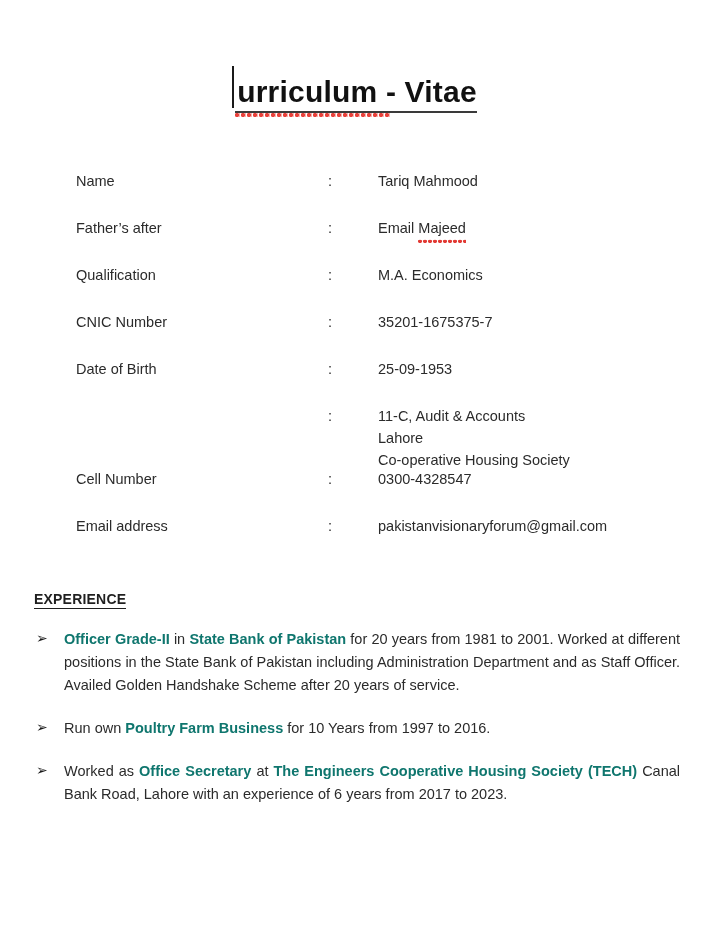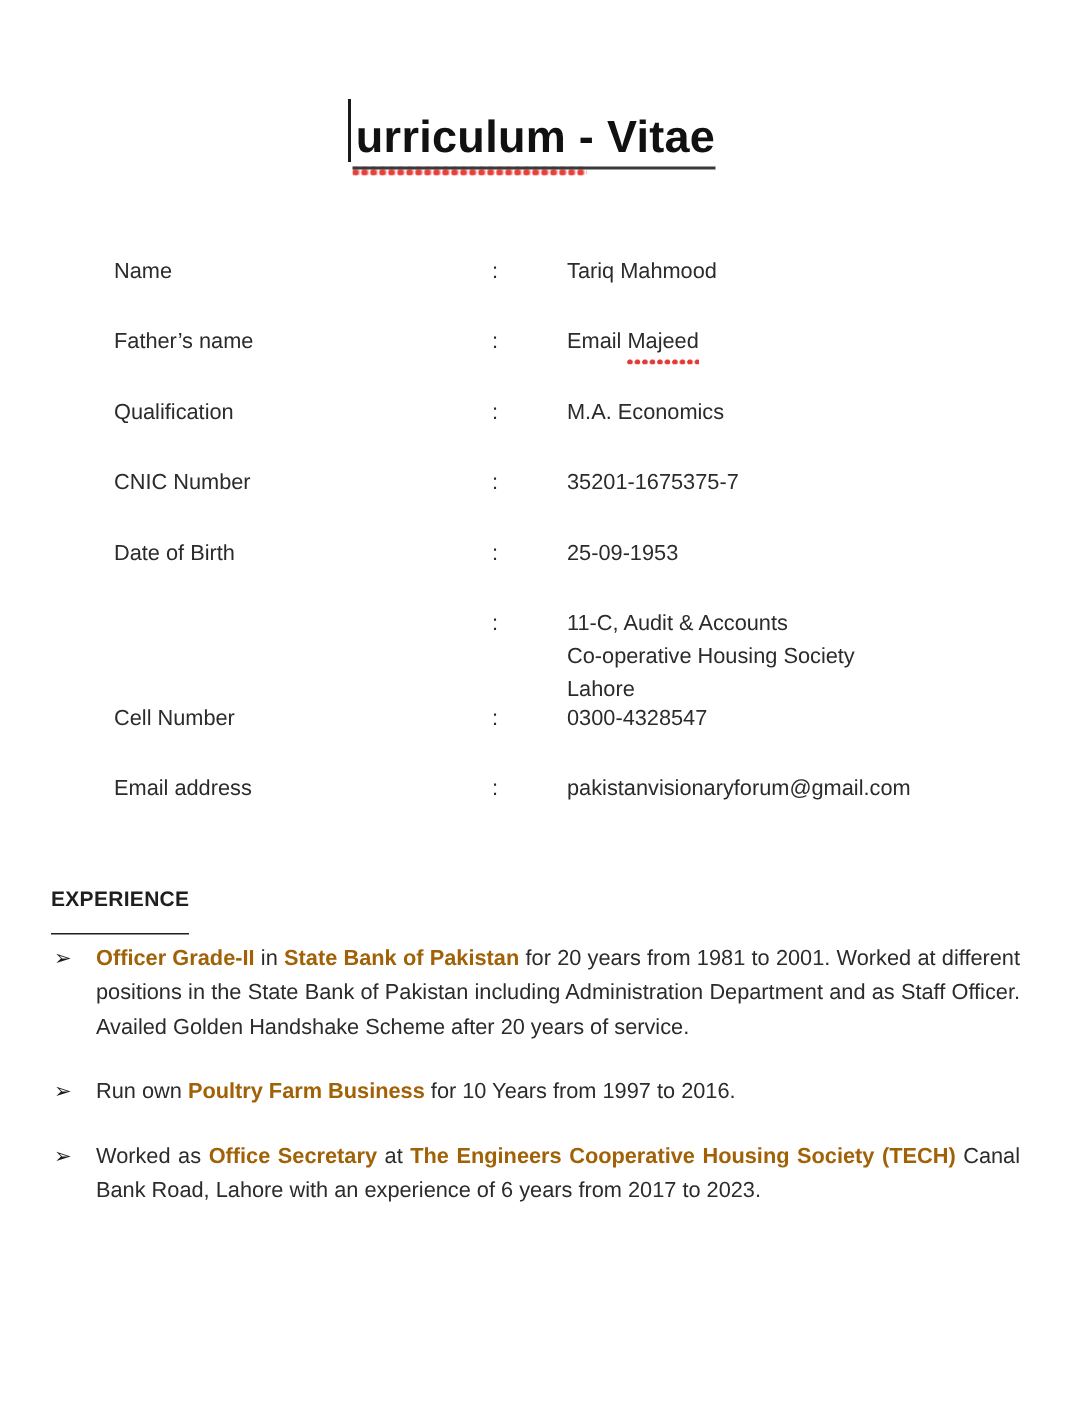--- a/index.html
+++ b/index.html
@@ -132,21 +132,21 @@
   
   .exp-heading {
     position: absolute;
     left: 34px;
     top: 591px;
     font-size: 14px;
     font-weight: bold;
     color: #1f1f1f;
     letter-spacing: 0.2px;
     border-bottom: 1.6px solid #1f1f1f;
-    padding-bottom: 15px;
+    padding-bottom: 1px;
     display: inline-block;
   }
 
   .exp-list {
     position: absolute;
     left: 34px;
     top: 628px;
     width: 646px;
   }
   .exp-item {
@@ -160,21 +160,21 @@
   }
   .exp-item:last-child { margin-bottom: 0; }
   .exp-bullet {
     position: absolute;
     left: 2px;
     top: -1px;
     font-size: 14px;
     color: #1a1a1a;
     line-height: 23px;
   }
-  .exp-item b { color: #a16207; font-weight: bold; }
+  .exp-item b { color: #0f766e; font-weight: bold; }
 </style>
 </head>
 <body>
 
 <div class="page">
 
   <div class="title-block">
     <div class="title-wrap">
       <span class="caret"></span>
       <span class="title-text">urriculum - Vitae</span>
@@ -185,21 +185,21 @@
 
   <div class="info">
 
     <div class="info-row">
       <span class="info-label">Name</span>
       <span class="info-colon">:</span>
       <span class="info-value">Tariq Mahmood</span>
     </div>
 
     <div class="info-row">
-      <span class="info-label">Father’s name</span>
+      <span class="info-label">Father’s after</span>
       <span class="info-colon">:</span>
       <span class="info-value"><span>Email </span><span class="word-squiggle">Majeed</span></span>
     </div>
 
     <div class="info-row">
       <span class="info-label">Qualification</span>
       <span class="info-colon">:</span>
       <span class="info-value">M.A. Economics</span>
     </div>
 
@@ -212,22 +212,22 @@
     <div class="info-row">
       <span class="info-label">Date of Birth</span>
       <span class="info-colon">:</span>
       <span class="info-value">25-09-1953</span>
     </div>
 
     <div class="info-row addr">
       <span class="info-colon">:</span>
       <span class="info-value">
         <span class="vline">11-C, Audit &amp; Accounts</span>
+        <span class="vline">Lahore</span>
         <span class="vline">Co-operative Housing Society</span>
-        <span class="vline">Lahore</span>
       </span>
     </div>
 
     <div class="info-row" style="margin-top:44px">
       <span class="info-label">Cell Number</span>
       <span class="info-colon">:</span>
       <span class="info-value">0300-4328547</span>
     </div>
 
     <div class="info-row">

